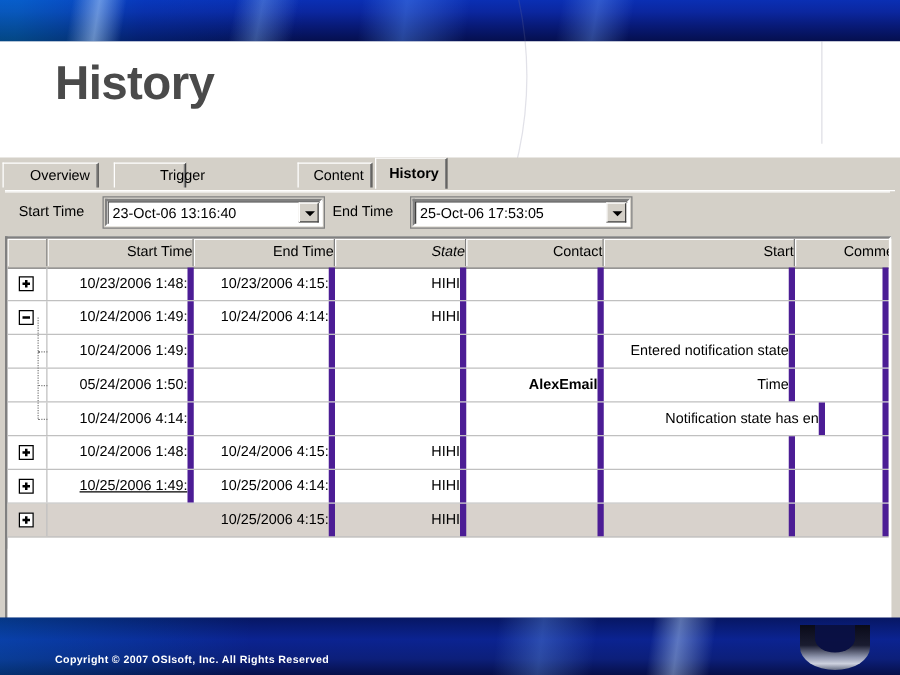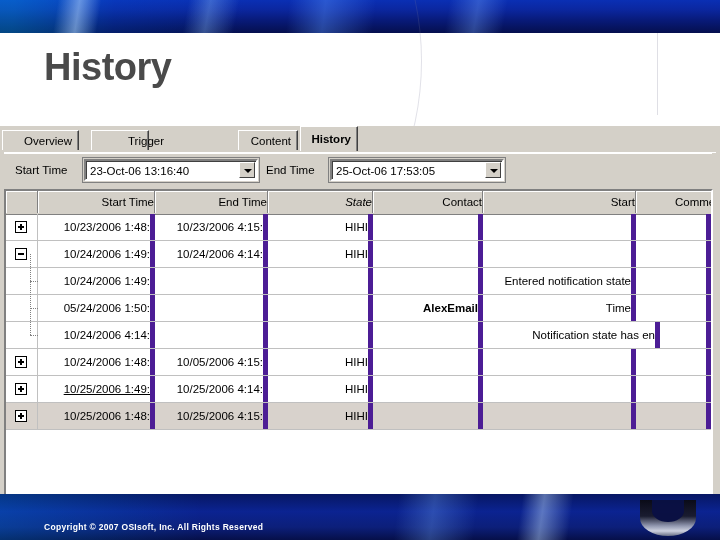--- a/index.html
+++ b/index.html
@@ -321,40 +321,39 @@
               <div class="cell" style="left: 149px; width: 113px;"></div>
               <div class="cell" style="left: 262px; width: 105px;"></div>
               <div class="cell" style="left: 367px; width: 110px;"></div>
               <div class="cell" style="left: 477px; width: 153px; margin-left: 24px;">Notification state has en</div>
               <div class="cell" style="left: 630px; width: 75px;"></div>
             </div>
             <div class="row">
               <div class="gutter"></div>
               <div class="pm plus"></div>
               <div class="cell" style="left: 32px; width: 117px;">10/24/2006 1:48:</div>
-              <div class="cell" style="left: 149px; width: 113px;">10/05/2006 4:15:</div>
+              <div class="cell" style="left: 149px; width: 113px;">10/24/2006 4:15:</div>
               <div class="cell" style="left: 262px; width: 105px;">HIHI</div>
               <div class="cell" style="left: 367px; width: 110px;"></div>
               <div class="cell" style="left: 477px; width: 153px;"></div>
               <div class="cell" style="left: 630px; width: 75px;"></div>
             </div>
             <div class="row">
               <div class="gutter"></div>
               <div class="pm plus"></div>
               <div class="cell" style="left: 32px; width: 117px; text-decoration: underline;">10/25/2006 1:49:</div>
               <div class="cell" style="left: 149px; width: 113px;">10/25/2006 4:14:</div>
               <div class="cell" style="left: 262px; width: 105px;">HIHI</div>
               <div class="cell" style="left: 367px; width: 110px;"></div>
               <div class="cell" style="left: 477px; width: 153px;"></div>
               <div class="cell" style="left: 630px; width: 75px;"></div>
             </div>
             <div class="row sel">
               <div class="gutter"></div>
               <div class="pm plus"></div>
-              <div class="cell" style="left: 32px; width: 117px;">10/25/2006 1:48:</div>
               <div class="cell" style="left: 149px; width: 113px;">10/25/2006 4:15:</div>
               <div class="cell" style="left: 262px; width: 105px;">HIHI</div>
               <div class="cell" style="left: 367px; width: 110px;"></div>
               <div class="cell" style="left: 477px; width: 153px;"></div>
               <div class="cell" style="left: 630px; width: 75px;"></div>
             </div>
             <div class="tline-v" style="top: 40px; height: 81px;"></div>
           </div>
         <div class="gridtail"></div>
       </div>

